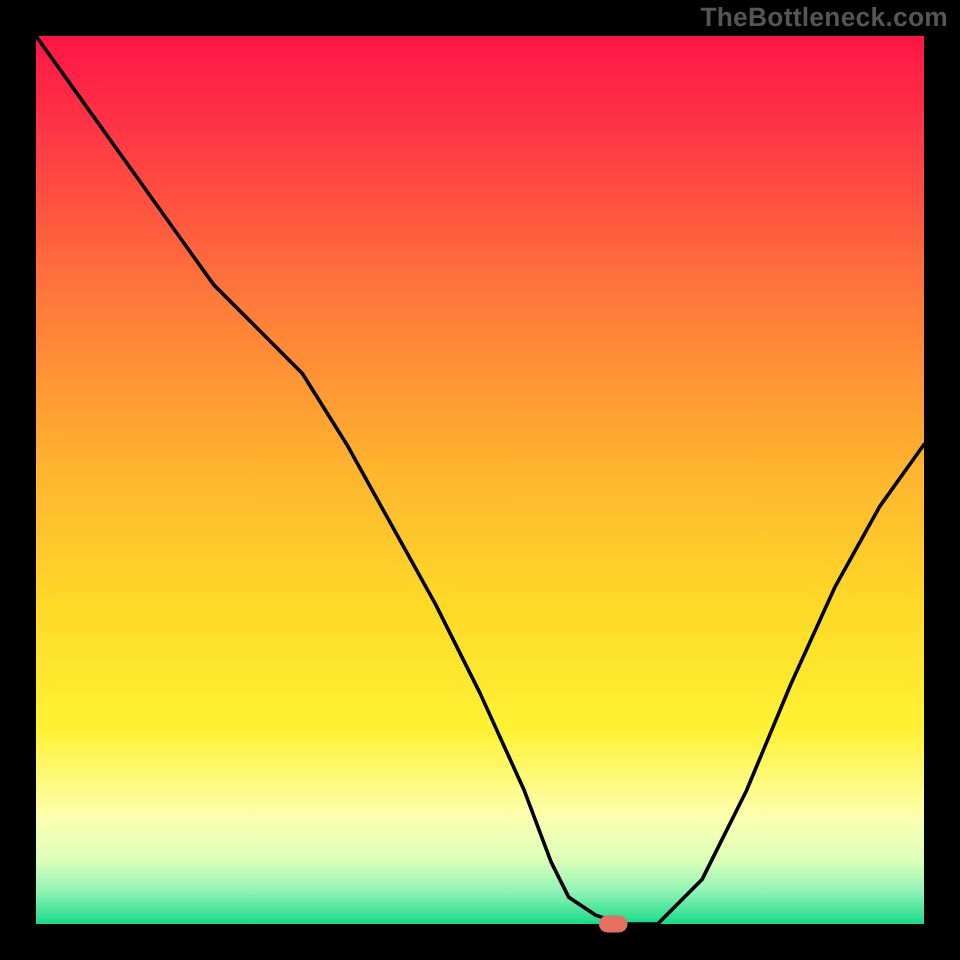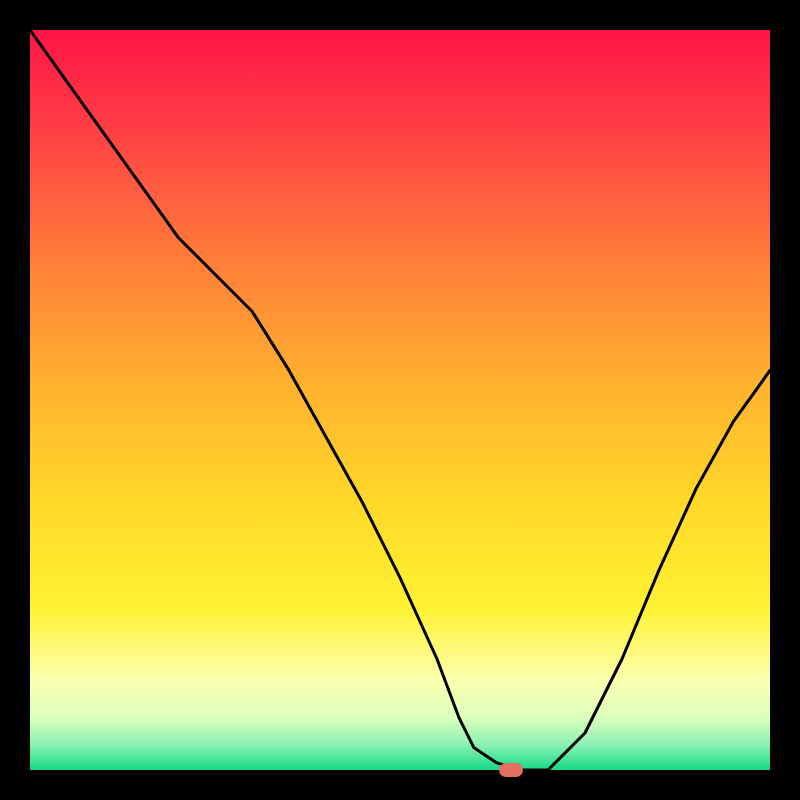--- a/index.html
+++ b/index.html
@@ -44,20 +44,21 @@
     width: 24px;
     height: 14px;
     border-radius: 7px;
     z-index: 4;
     transform: translate(-50%, -50%);
   }
 </style>
 </head>
 <body>
 <div class="container">
+  <div class="watermark">TheBottleneck.com</div>
 
   <div class="plot-area">
     <svg class="plot-svg" viewBox="0 0 740 740" preserveAspectRatio="none">
       <defs>
         <linearGradient id="bgGrad" x1="0" y1="0" x2="0" y2="1">
             <stop offset="0.00%" stop-color="#ff1547"></stop>
             <stop offset="12.00%" stop-color="#ff3a45"></stop>
             <stop offset="30.00%" stop-color="#ff7a3a"></stop>
             <stop offset="48.00%" stop-color="#ffb22f"></stop>
             <stop offset="64.00%" stop-color="#ffd928"></stop>

